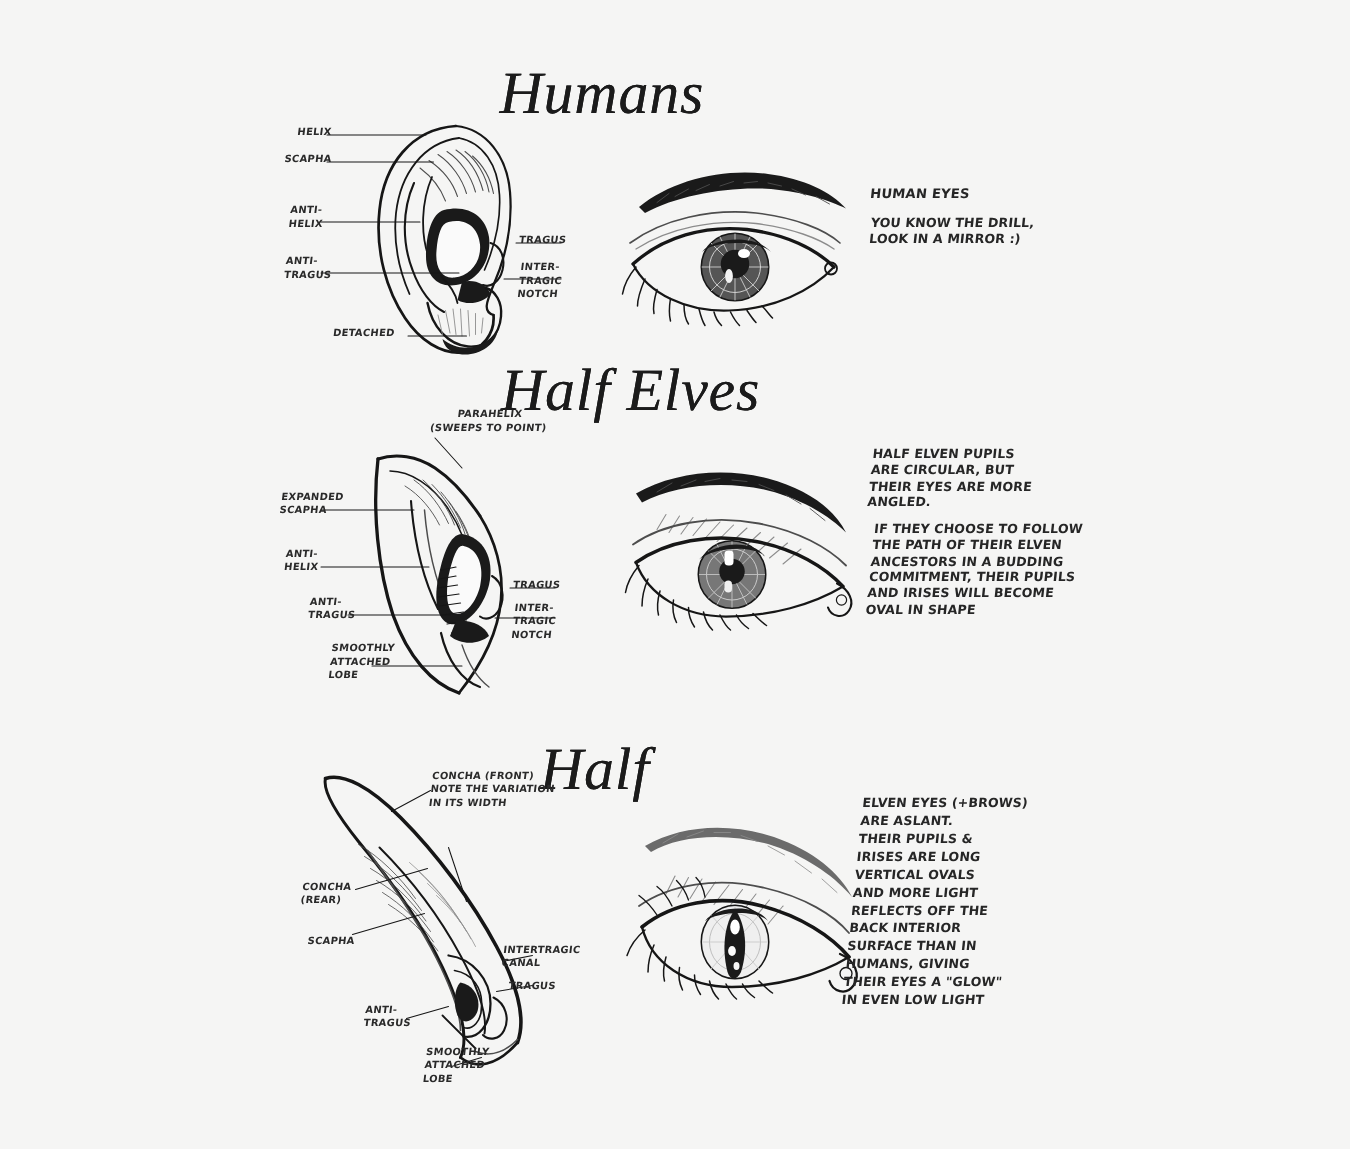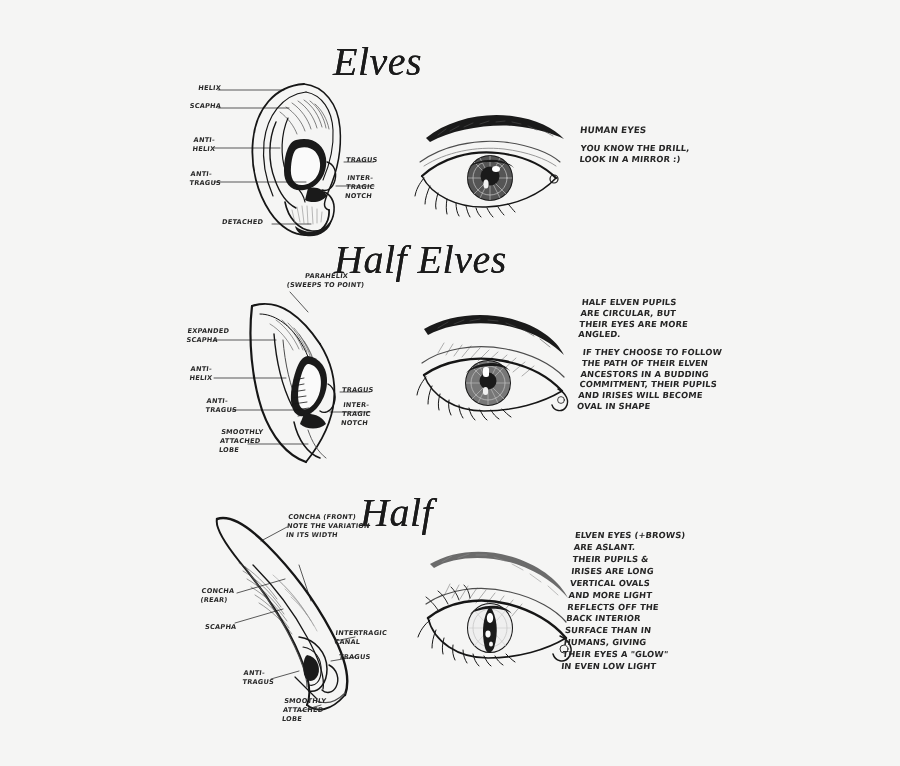--- a/index.html
+++ b/index.html
@@ -72,21 +72,21 @@
   .ink-faint{fill:none;stroke:#8c8c8c;stroke-linecap:round;}
   .fill-dark{fill:#1a1a1a;stroke:none;}
   .fill-mid{fill:#6b6b6b;stroke:none;}
   .fill-white{fill:#fafafa;stroke:none;}
 </style>
 </head>
 <body>
 
 <div class="sheet">
 
-  <div class="heading" id="heading-humans">Elves</div>
+  <div class="heading" id="heading-humans">Humans</div>
 
   <div class="row" id="row-humans">
 
     <div class="ear-panel" style="left:196px;top:10px;width:190px;height:180px;">
       <svg width="190" height="180" viewBox="0 0 190 180">
 
         <path class="ink" stroke-width="1.8" d="M108 14 C 78 16, 60 40, 57 70 C 54 98, 62 124, 74 142 C 84 157, 98 166, 112 165 C 126 164, 134 152, 133 140"></path>
         <path class="ink" stroke-width="1.5" d="M108 14 C 128 16, 142 34, 144 58 C 146 82, 140 104, 133 120 C 128 132, 126 138, 133 140"></path>
 
         <path class="ink" stroke-width="1.2" d="M110 22 C 86 25, 71 46, 68 72 C 66 92, 70 110, 77 126"></path>

